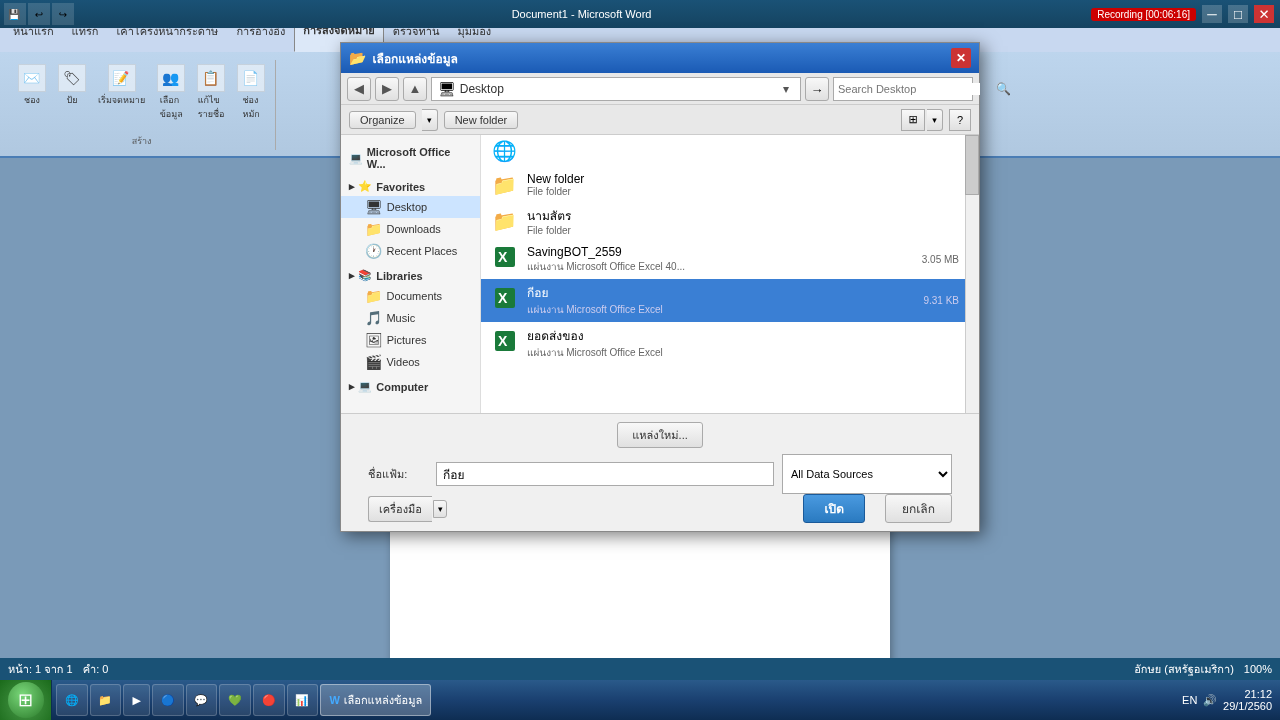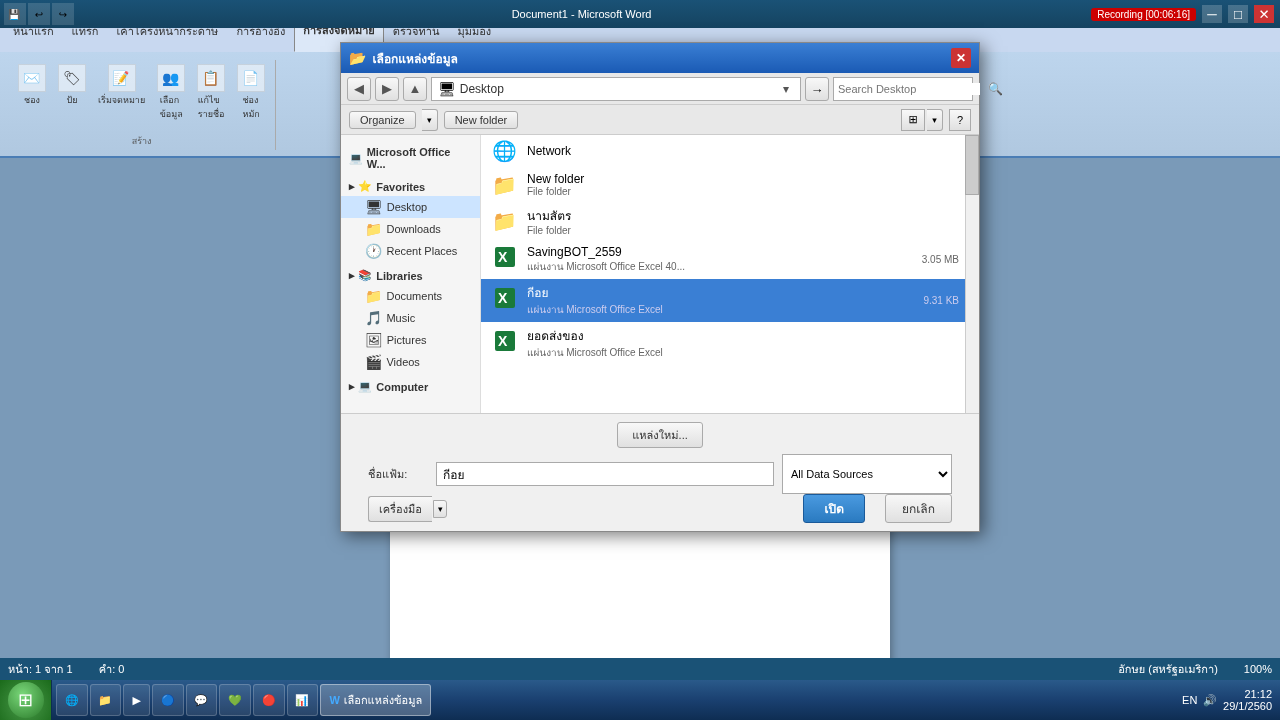--- a/index.html
+++ b/index.html
@@ -199,21 +199,21 @@
     .status-bar {
       position: absolute;
       bottom: 40px;
       left: 0;
       right: 0;
       height: 22px;
       background: #1a5276;
       display: flex;
       align-items: center;
       padding: 0 8px;
-      gap: 26px;
+      gap: 10px;
       color: white;
       font-size: 11px;
     }
 
     
     .taskbar-bottom {
       position: absolute;
       bottom: 0;
       left: 0;
       right: 0;
@@ -427,21 +427,21 @@
     }
 
     .search-box {
       width: 140px;
       height: 24px;
       background: white;
       border: 1px solid #aaa;
       display: flex;
       align-items: center;
       padding: 0 4px;
-      gap: 8px;
+      gap: 16px;
     }
 
     .search-input {
       flex: 1;
       border: none;
       outline: none;
       font-size: 11px;
       color: #aaa;
     }
 
@@ -964,21 +964,20 @@
               <span>Computer</span>
             </div>
           </div>
         </div>
 
         <div class="file-list">
 
           <div class="file-item">
             <div class="file-item-icon net-icon">🌐</div>
             <div class="file-item-info">
-              <div class="file-item-name">Network</div>
             </div>
           </div>
 
           <div class="file-item">
             <div class="file-item-icon folder-icon">📁</div>
             <div class="file-item-info">
               <div class="file-item-name">New folder</div>
               <div class="file-item-type">File folder</div>
             </div>
           </div>

